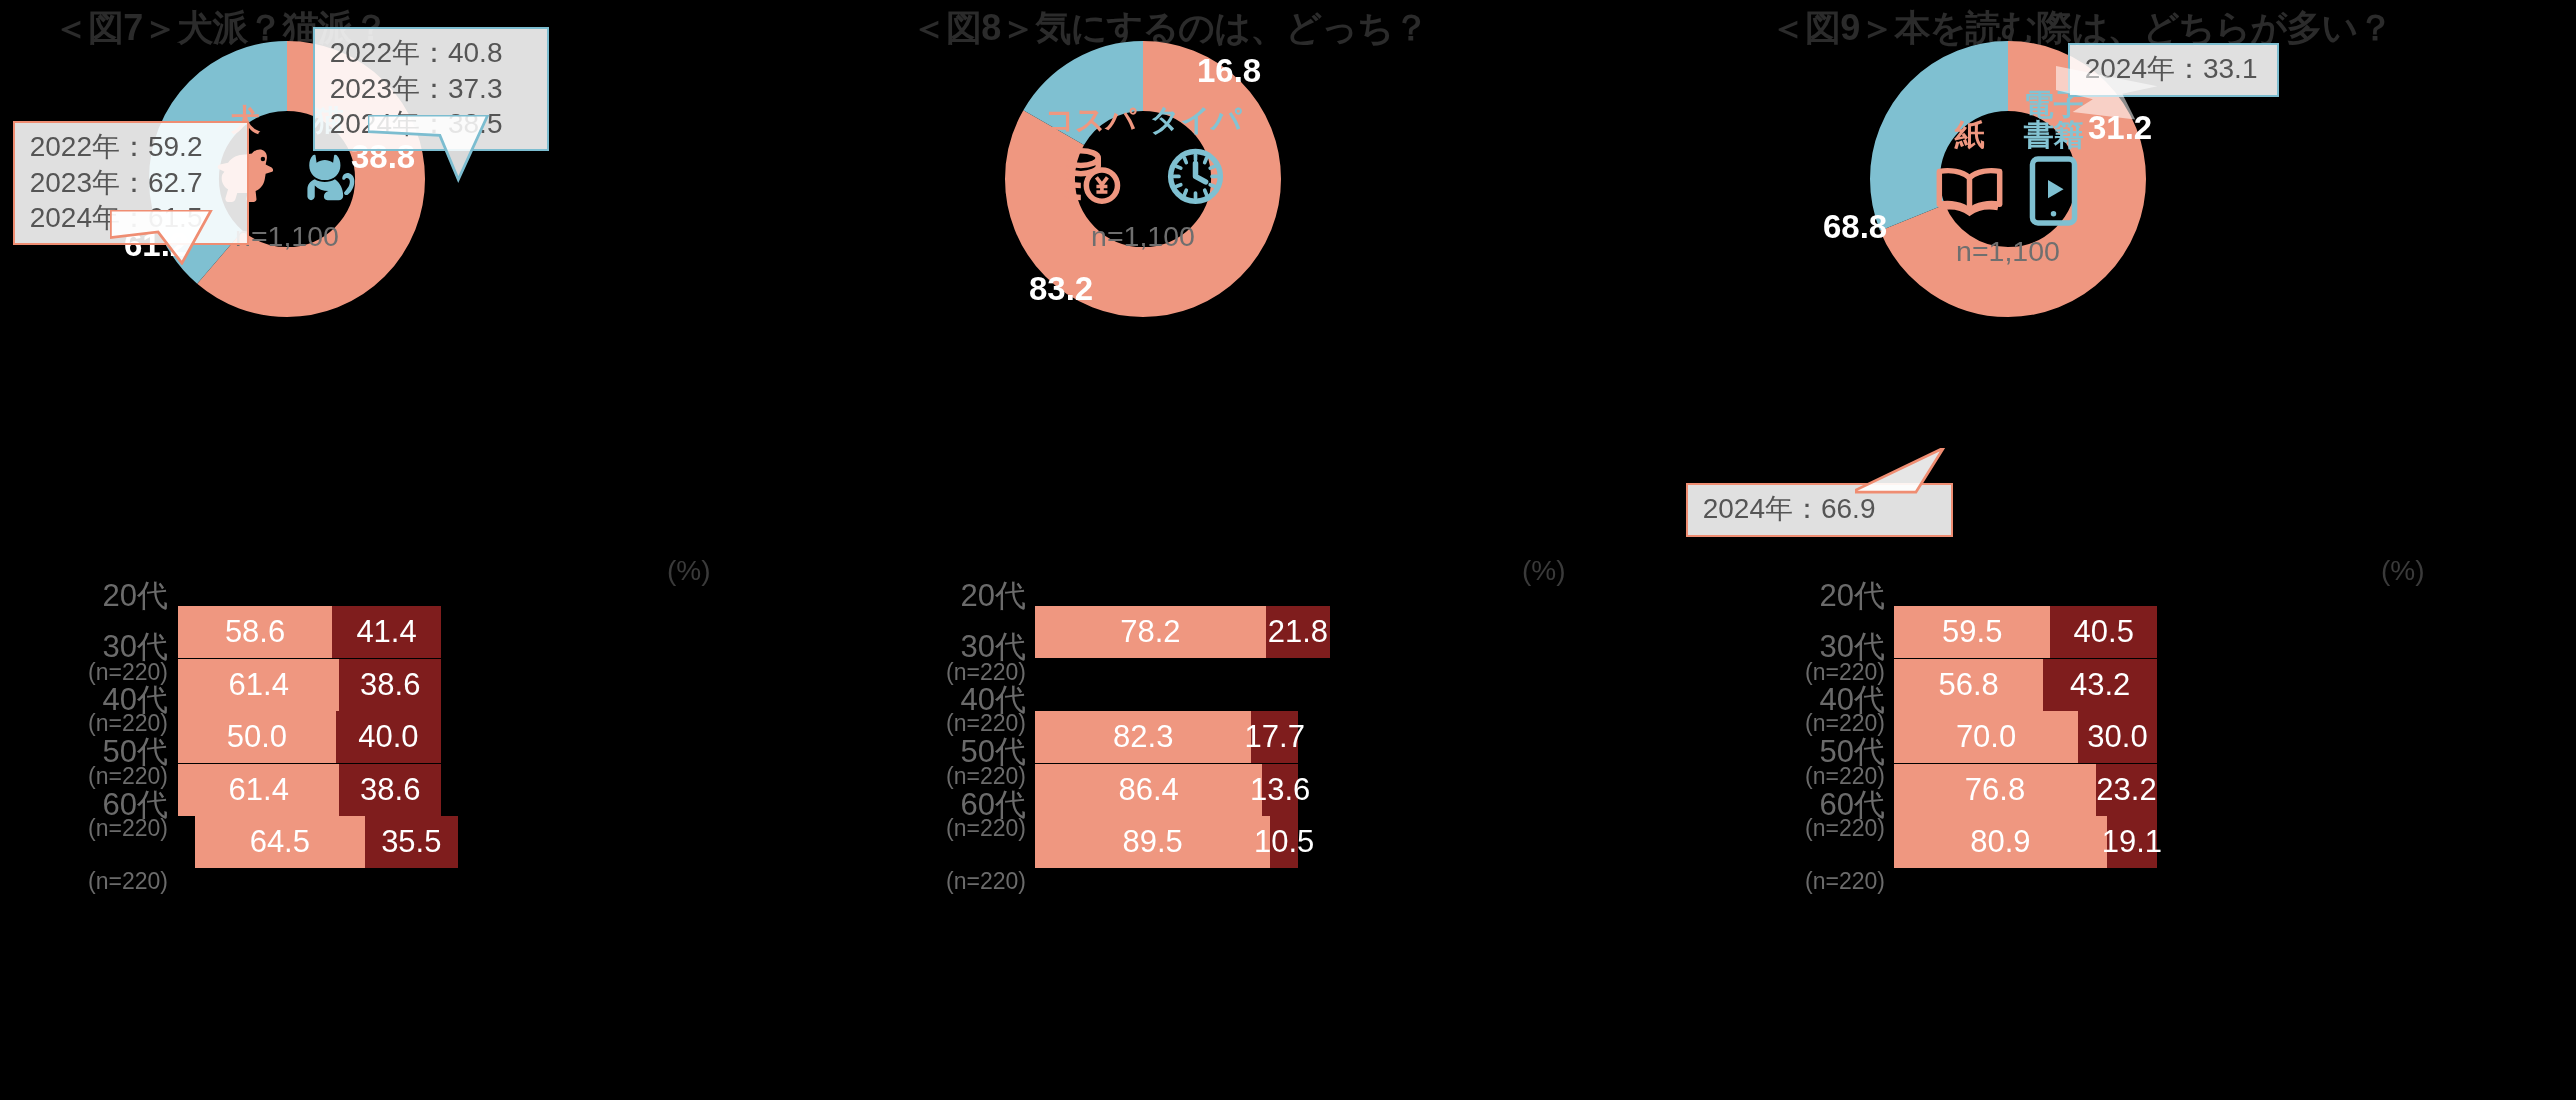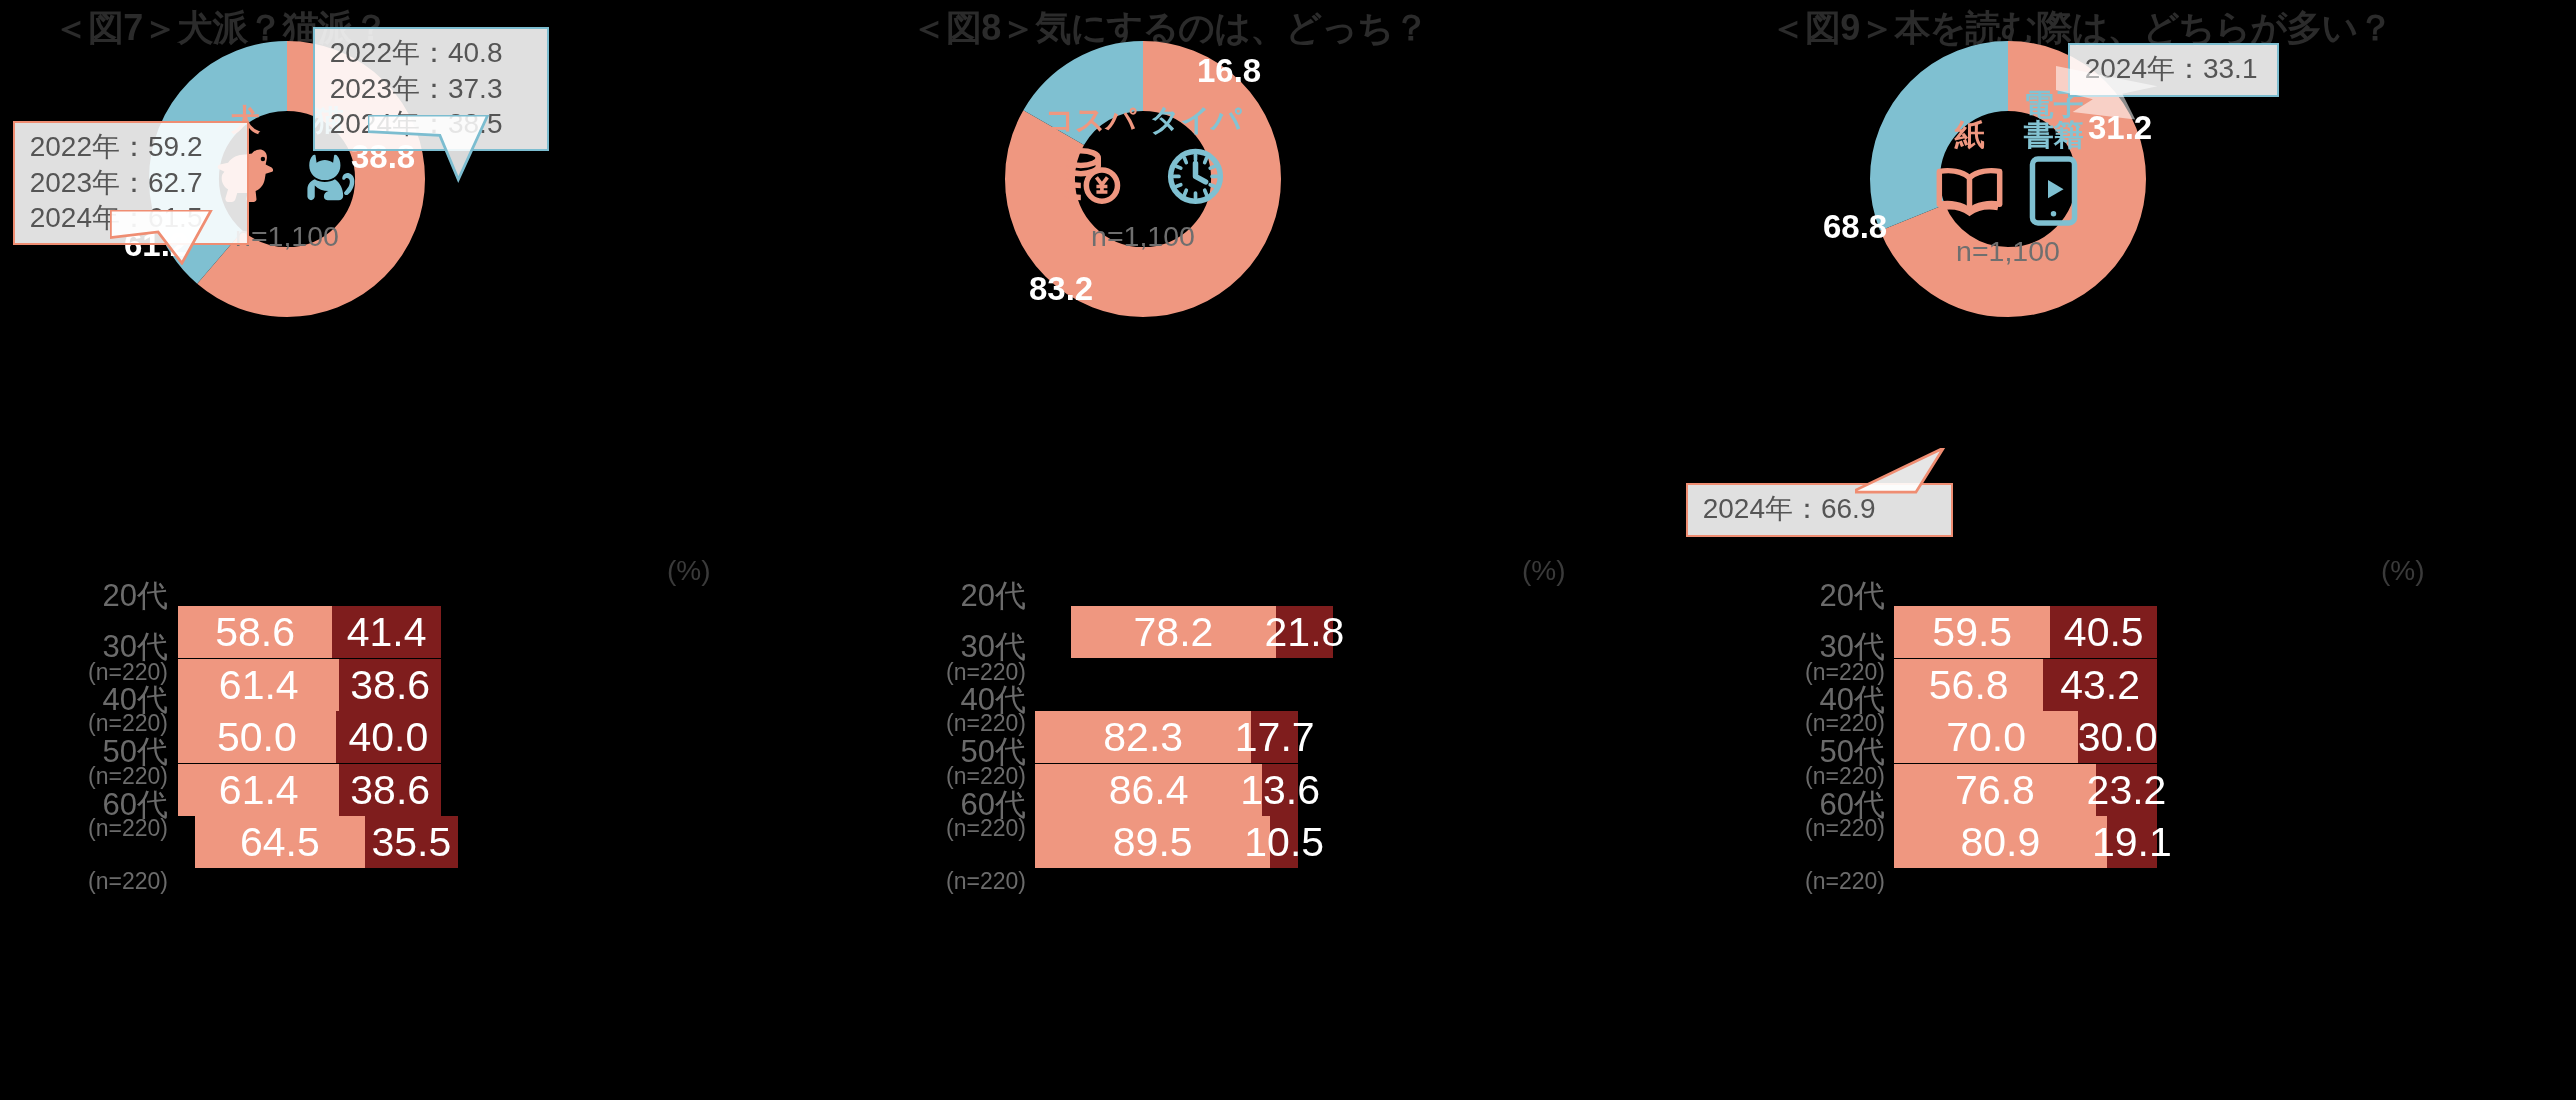--- a/index.html
+++ b/index.html
@@ -60,21 +60,21 @@
     display:flex;flex-direction:column;align-items:flex-end;justify-content:center;
     line-height:1.0;
     gap:48px;
   }
   .bar-cat .age{font-size:31px;}
   .bar-cat .n{font-size:23px;margin-top:1.8px;}
   .bar-track{position:absolute;display:flex;height:100%;}
   .seg{display:flex;align-items:center;justify-content:center;height:100%;}
   .seg.pink{background:#ef9780;}
   .seg.blue{background:#7f1d1d;}
-  .seg span{font-size:41px;color:#fff;}
+  .seg span{font-size:31px;color:#fff;}
 </style>
 </head>
 <body>
 
 <div class="panel" id="panel-0">
 
   <div class="chart-title">＜図7＞犬派？猫派？</div>
 
   <div class="donut-wrap" style="left:149px;top:41px;width:276px;height:276px;">
     <svg width="276" height="276" viewBox="0 0 300 300">
@@ -248,21 +248,21 @@
 
   <div class="slice-val" style="left:171px;top:270px;">83.2</div>
   <div class="slice-val" style="left:339px;top:52px;">16.8</div>
 
   <div class="pct-label" style="left:664px;top:555px;">(%)</div>
 
   <div class="bar-cat" style="left:0;top:600px;width:168px;height:64px;">
     <div class="age">20代</div>
     <div class="n">(n=220)</div>
   </div>
-  <div class="bar-track" style="left:177px;top:606px;width:262px;height:52px;margin-left:36px;">
+  <div class="bar-track" style="left:177px;top:606px;width:295px;height:52px;">
     <div class="seg pink" style="width:78.2%;">
       <span>78.2</span>
       </div>
     <div class="seg blue" style="width:21.8%;">
       <span>21.8</span>
       </div>
   </div>
 
   <div class="bar-cat" style="left:0;top:651px;width:168px;height:64px;">
     <div class="age">30代</div>

